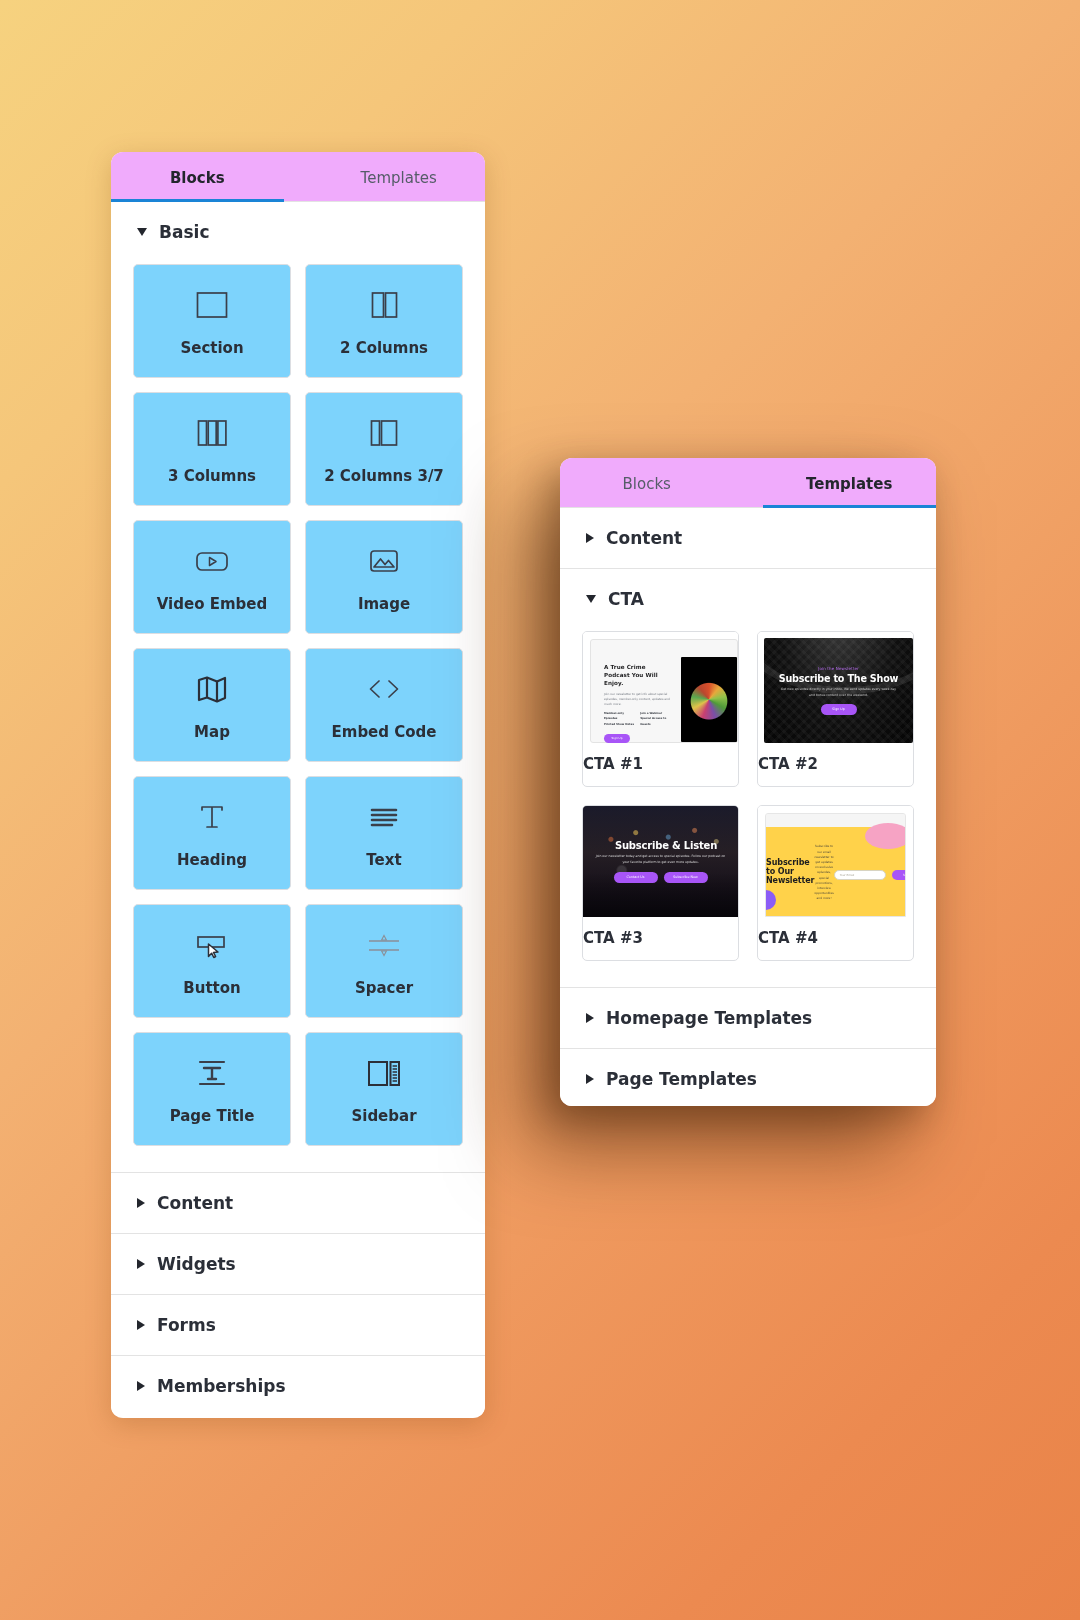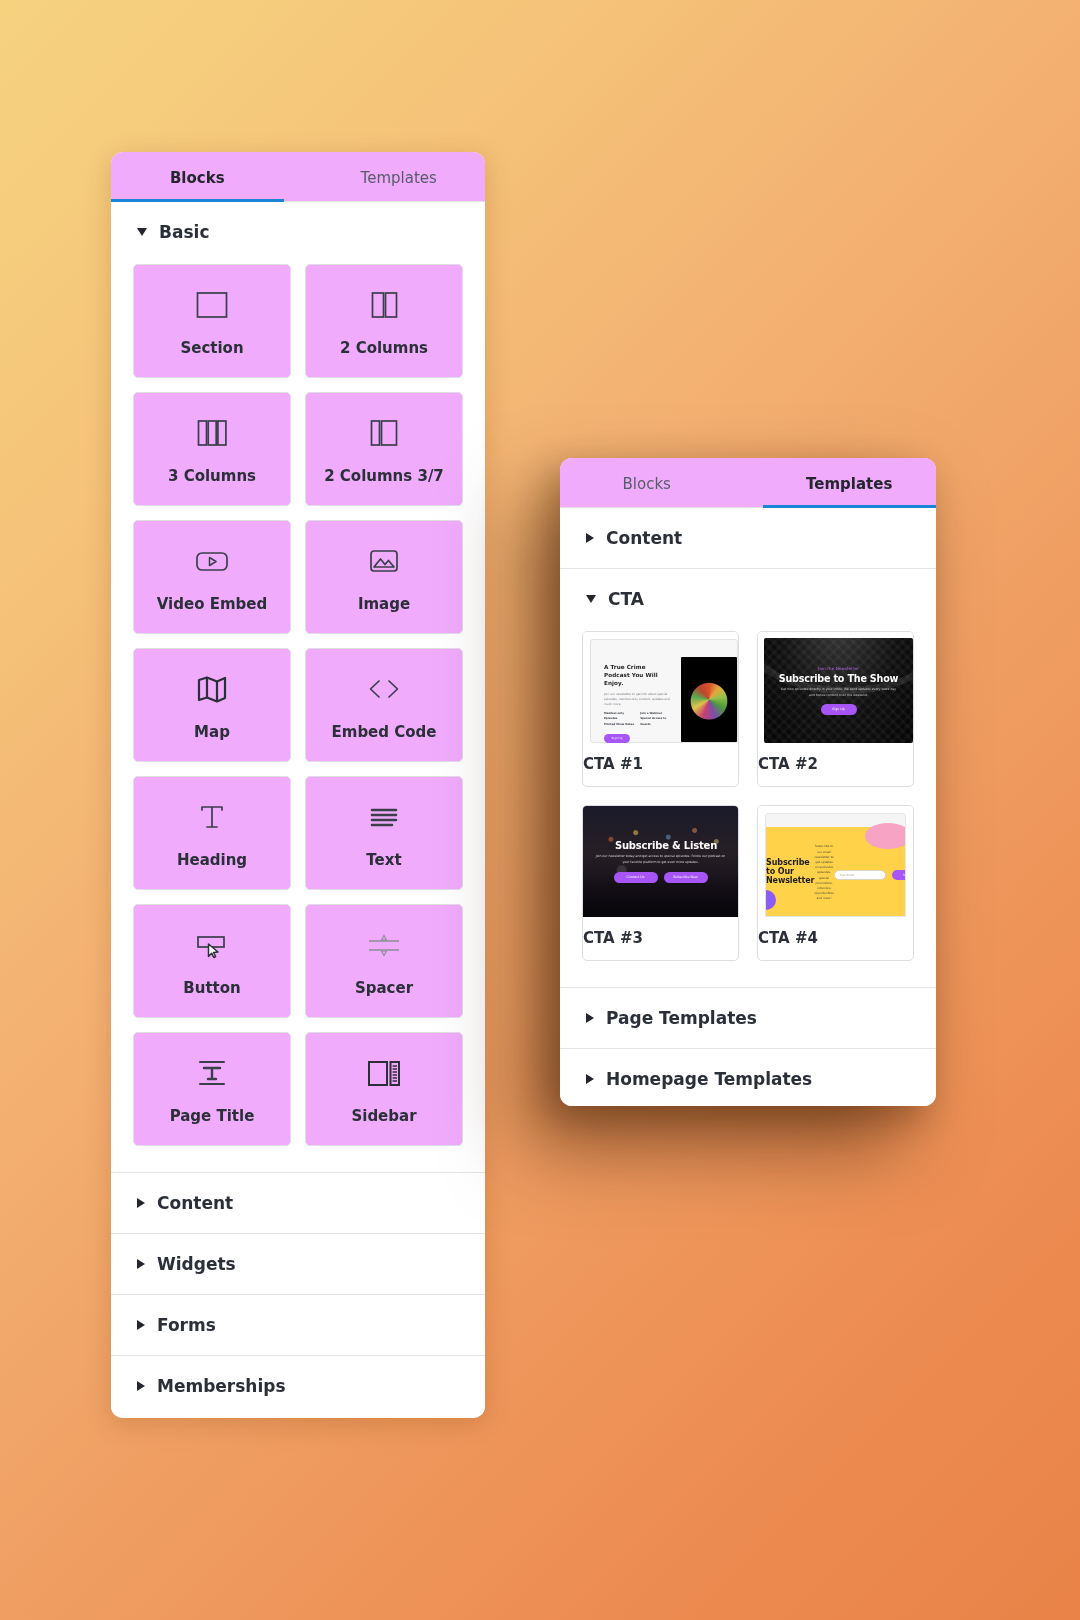--- a/index.html
+++ b/index.html
@@ -115,21 +115,21 @@
   }
   .block-card {
     border: 1px solid #dcdee2;
     border-radius: 5px;
     height: 114px;
     display: flex;
     flex-direction: column;
     align-items: center;
     justify-content: center;
     gap: 14px;
-    background: #f0abfc;
+    background: #7dd3fc;
     cursor: pointer;
   }
   .block-card .ico {
     height: 40px;
     display: flex;
     align-items: center;
     justify-content: center;
     color: #3a3f4a;
   }
   .block-card .lbl {
@@ -702,20 +702,20 @@
           </div>
         </div>
       </div>
       <div class="tpl-name">CTA #4</div>
     </div>
 
   </div>
 
   <div class="acc-header bordered">
     <span class="tri right"></span>
-    <span>Page Templates</span>
+    <span>Homepage Templates</span>
   </div>
   <div class="acc-header bordered">
     <span class="tri right"></span>
-    <span>Homepage Templates</span>
+    <span>Page Templates</span>
   </div>
 
 </div>
 
 </body></html>

